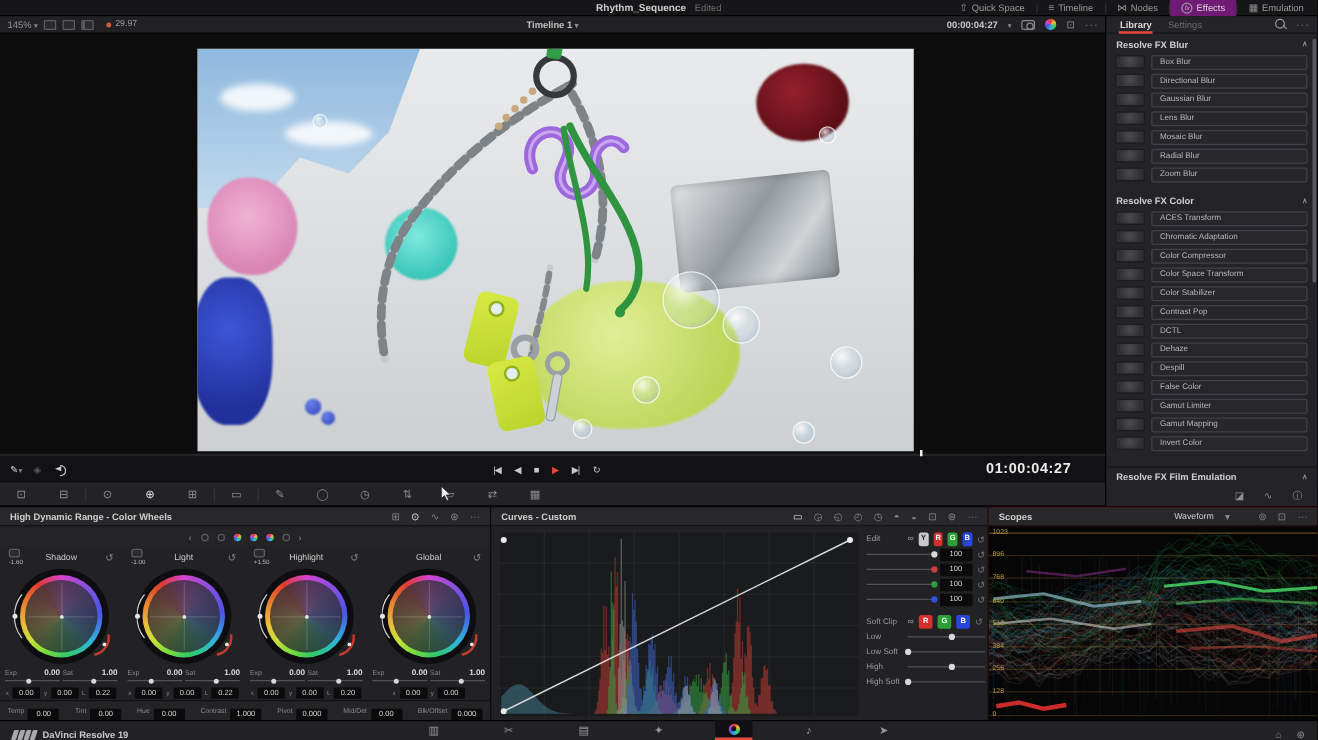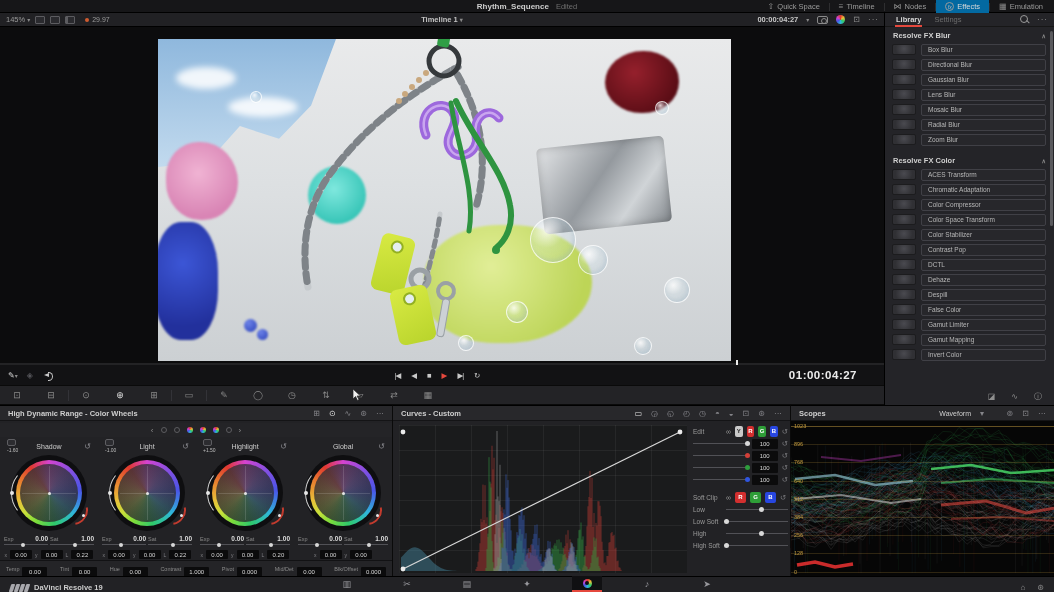--- a/index.html
+++ b/index.html
@@ -8,21 +8,21 @@
   font-family:"Liberation Sans",sans-serif;color:#b5b5b5;-webkit-font-smoothing:antialiased}
 .abs{position:absolute}
 .ic{color:#8f8f8f;font-size:8px;line-height:1}
 .dots3{letter-spacing:1px;color:#8a8a8a;font-size:8px}
 
 
 #topbar{position:absolute;left:0;top:0;width:1054px;height:13px;background:#161618;border-bottom:1px solid #000;display:flex;align-items:center}
 .tb-group{display:flex;align-items:center;height:100%}
 .tb-btn{display:flex;align-items:center;gap:3px;padding:0 9px;height:100%;font-size:7.5px;color:#9a9a9a;cursor:default}
 .tb-btn .bx{width:8px;height:7px;border:1px solid #777;border-radius:1px;display:inline-block}
-.tb-btn.active{background:#0369a1;color:#d9d9d9}
+.tb-btn.active{background:#701a75;color:#d9d9d9}
 .tb-sep{width:1px;height:8px;background:#2e2e30}
 #tb-title{position:absolute;left:50%;transform:translateX(-50%);top:2px;font-size:8px;font-weight:bold;color:#cdcdcd}
 #tb-title .edited{font-weight:normal;color:#6e6e6e;margin-left:7px;font-size:7.5px}
 #tb-right{position:absolute;right:2px;top:0;height:13px;display:flex;align-items:center}
 .fxbadge{width:9px;height:9px;border:1px solid #9a9a9a;border-radius:50%;font-size:5px;color:#bbb;display:inline-flex;align-items:center;justify-content:center;font-style:italic}
 
 
 #subbar{position:absolute;left:0;top:13px;width:884px;height:14px;background:#212124;border-bottom:1px solid #000;display:flex;align-items:center}
 #subbar .zl{font-size:7.5px;color:#9a9a9a;margin-left:6px}
 .mini-bx{width:10px;height:8px;border:1px solid #5c5c60;border-radius:1px;margin-left:5px;background:#2a2a2e}
@@ -369,20 +369,26 @@
             <div class="fx-thumb"></div>
             <div class="fx-pill">
               <span>Gamut Mapping</span>
             </div>
           </div>
           <div class="fx-item">
             <div class="fx-thumb"></div>
             <div class="fx-pill">
               <span>Invert Color</span>
             </div>
+          </div>
+        </div>
+        <div class="fx-sec fx-sec-bottom">
+          <div class="fx-head">
+            <span>Resolve FX Film Emulation</span>
+            <span class="fx-caret">∧</span>
           </div>
         </div>
       </div>
     <div id="fx-scroll"></div>
   </div>
 
   <div id="viewer">
     <div id="vimg">
       <div id="sky">
         <div class="cloud" style="left:18px;top:28px;width:60px;height:22px"></div>

